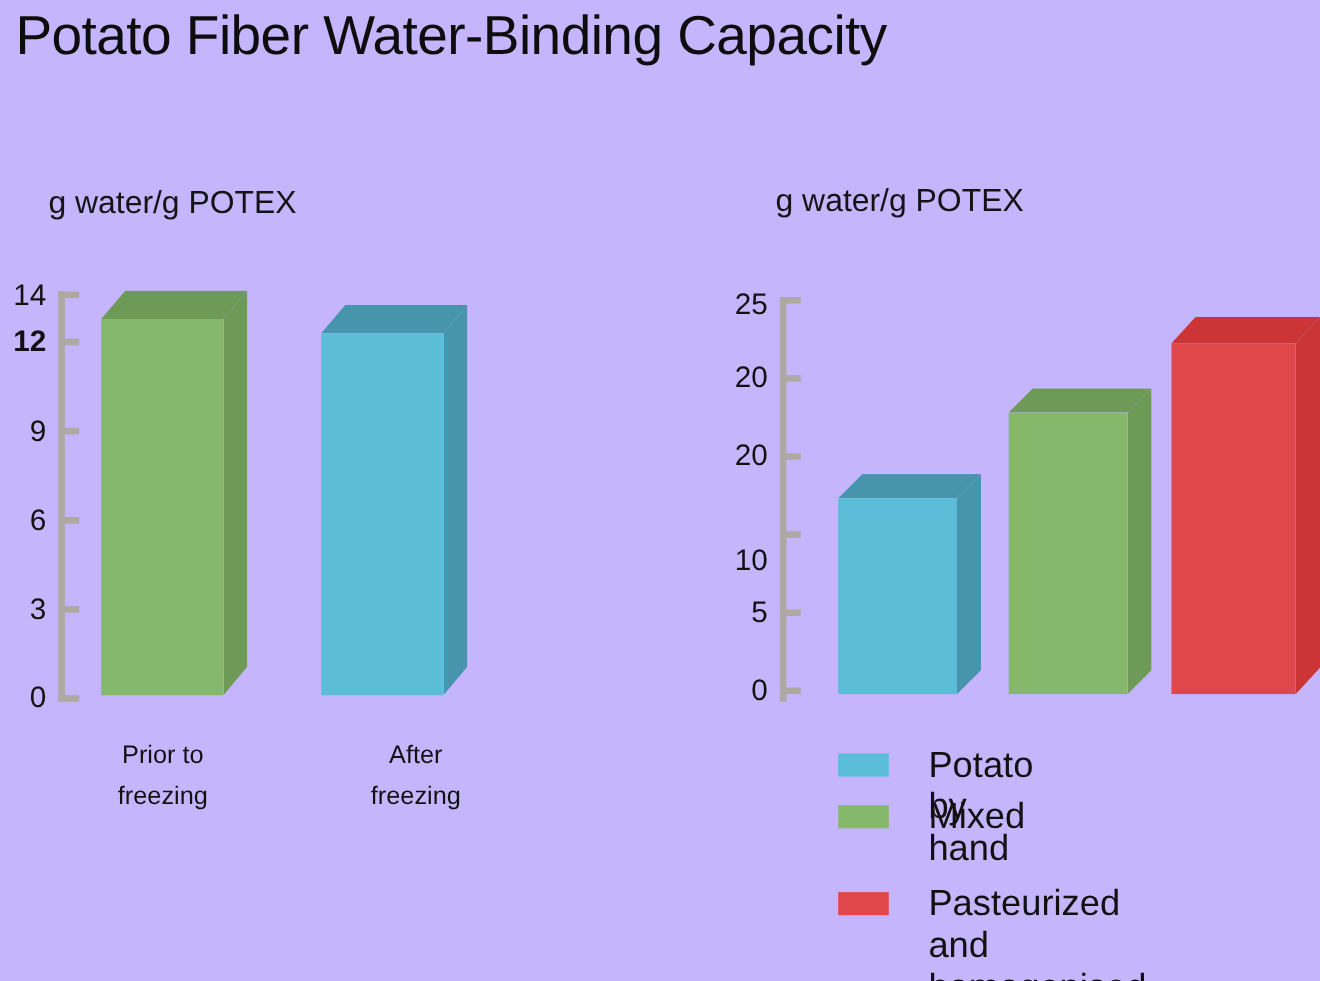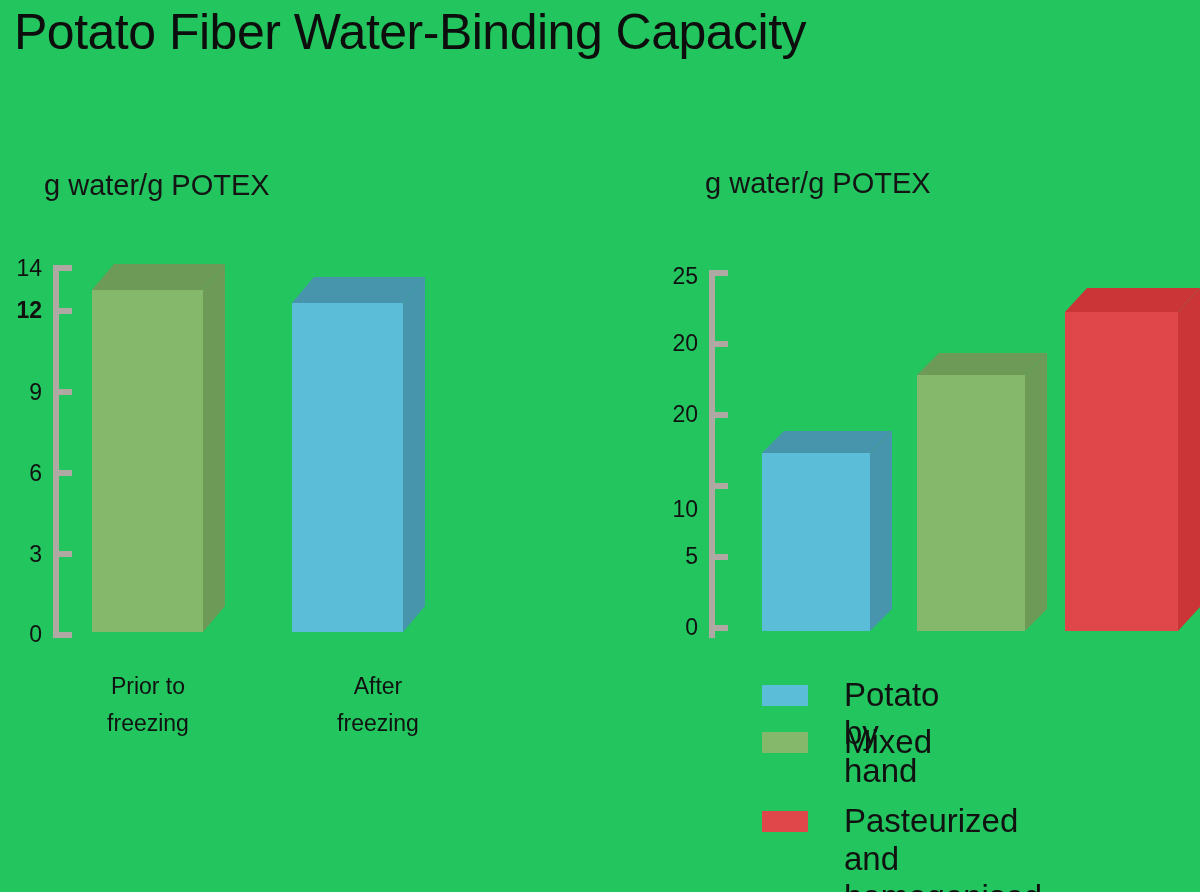--- a/index.html
+++ b/index.html
@@ -10,21 +10,21 @@
   }
   body {
     font-family: "Liberation Sans", "DejaVu Sans", sans-serif;
     color: #111111;
     -webkit-font-smoothing: antialiased;
   }
   #figure {
     position: relative;
     width: 1200px;
     height: 892px;
-    background: #22c55e;
+    background: #c4b5fd;
     overflow: hidden;
   }
 
   
   .fig-title {
     position: absolute;
     left: 14px;
     top: 2px;
     font-size: 50px;
     line-height: 60px;
@@ -61,21 +61,21 @@
     background: #b0a9a3;
   }
   .axis-tick {
     position: absolute;
     height: 6px;
     width: 19px;
     background: #b0a9a3;
   }
   .axis-label {
     position: absolute;
-    font-size: 23px;
+    font-size: 27px;
     line-height: 27px;
     color: #111111;
     text-align: right;
     white-space: nowrap;
   }
 
   
   .bar3d {
     position: absolute;
   }

